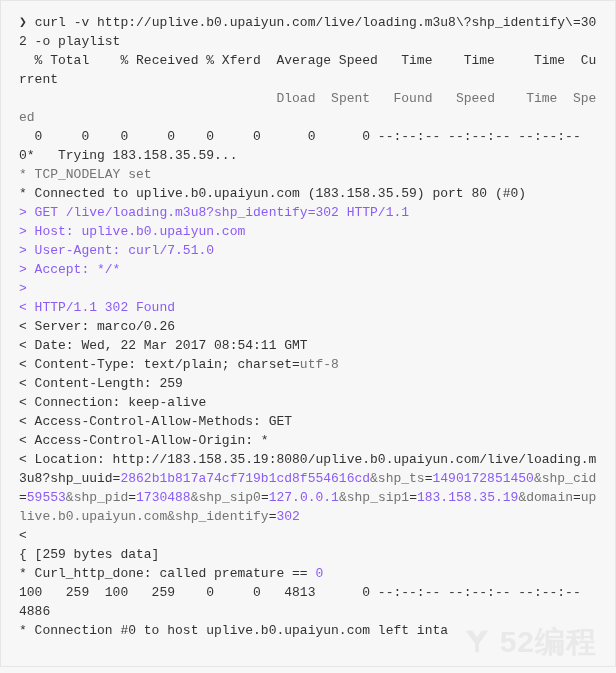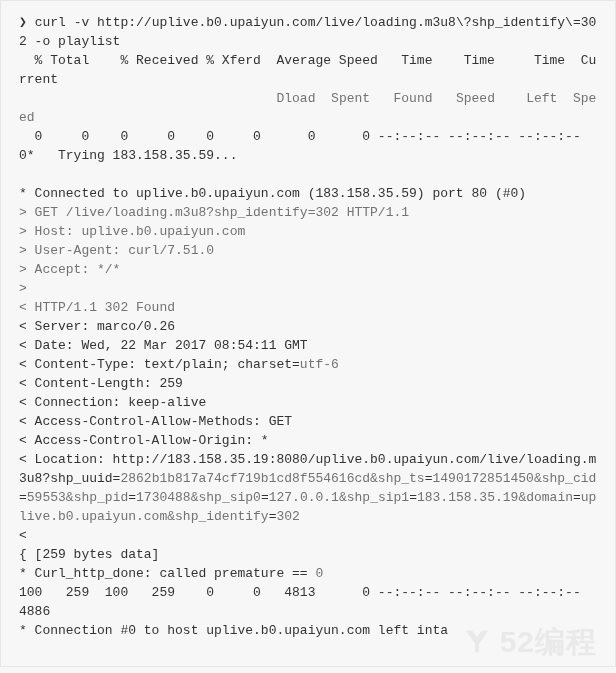--- a/index.html
+++ b/index.html
@@ -1,48 +1,48 @@
 <!DOCTYPE html>
 <html><head>
 <meta charset="utf-8">
 <style>
   html,body{margin:0;padding:0}
   body{background:#f7f7f7;font-family:Consolas,Menlo,Monaco,"Courier New",monospace;font-size:13px;line-height:19px;color:#333}
   .code-block{width:616px;box-sizing:border-box;padding:12px 18px 26px 18px;background:#f7f7f7;border:1px solid #e6e6e6;position:relative}
   pre{margin:0;white-space:pre-wrap;word-break:break-all;font-family:inherit;font-size:inherit;line-height:inherit}
-  .hl-red{color:#737373}
+  .hl-red{color:#8b5cf6}
   .hl-green{color:#737373}
   .watermark{
     position:absolute;right:18px;bottom:10px;
     color:rgba(230,230,230,0.85);font-size:30px;font-weight:650;
     letter-spacing:1px;pointer-events:none;user-select:none;
     font-family:Arial,sans-serif;white-space:nowrap
   }
   .wm-icon{display:inline-block;vertical-align:-4px;margin-right:6px}
   .wm-icon svg{width:34px;height:30px;fill:rgba(230,230,230,0.85)}
 </style>
 </head>
 <body>
 
 <div class="code-block">
   <pre id="code"><span>❯ curl -v http://uplive.b0.upaiyun.com/live/loading.m3u8\?shp_identify\=302 -o playlist
   % Total    % Received % Xferd  Average Speed   Time    Time     Time  Current
-</span><span>                                 </span><span class="hl-green">Dload</span><span>  </span><span class="hl-green">Spent</span><span>   </span><span class="hl-green">Found</span><span>   </span><span class="hl-green">Speed</span><span>    </span><span class="hl-green">Left</span><span>  </span><span class="hl-green">Speed</span><span>
+</span><span>                                 </span><span class="hl-green">Dload</span><span>  </span><span class="hl-green">Spent</span><span>   </span><span class="hl-green">Found</span><span>   </span><span class="hl-green">Speed</span><span>    </span><span class="hl-green">Time</span><span>  </span><span class="hl-green">Speed</span><span>
   0     0    0     0    0     0      0      0 --:--:-- --:--:-- --:--:--     0*   Trying 183.158.35.59...
-</span><span>
+</span><span class="hl-green">* TCP_NODELAY set</span><span>
 * Connected to uplive.b0.upaiyun.com (183.158.35.59) port 80 (#0)
 </span><span class="hl-red">&gt; GET /live/loading.m3u8?shp_identify=302 HTTP/1.1</span><span>
 </span><span class="hl-red">&gt; Host: uplive.b0.upaiyun.com</span><span>
 </span><span class="hl-red">&gt; User-Agent: curl/7.51.0</span><span>
 </span><span class="hl-red">&gt; Accept: */*</span><span>
 </span><span class="hl-red">&gt;</span><span>
 </span><span class="hl-red">&lt; HTTP/1.1 302 Found</span><span>
 &lt; Server: marco/0.26
 &lt; Date: Wed, 22 Mar 2017 08:54:11 GMT
-&lt; Content-Type: text/plain; charset=</span><span class="hl-green">utf-6</span><span>
+&lt; Content-Type: text/plain; charset=</span><span class="hl-green">utf-8</span><span>
 &lt; Content-Length: 259
 &lt; Connection: keep-alive
 &lt; Access-Control-Allow-Methods: GET
 &lt; Access-Control-Allow-Origin: *
 &lt; Location: http://183.158.35.19:8080/uplive.b0.upaiyun.com/live/loading.m3u8?shp_uuid=</span><span class="hl-red">2862b1b817a74cf719b1cd8f554616cd</span><span class="hl-green">&amp;shp_ts</span><span>=</span><span class="hl-red">1490172851450</span><span class="hl-green">&amp;shp_cid</span><span>=</span><span class="hl-red">59553</span><span class="hl-green">&amp;shp_pid</span><span>=</span><span class="hl-red">1730488</span><span class="hl-green">&amp;shp_sip0</span><span>=</span><span class="hl-red">127.0.0.1</span><span class="hl-green">&amp;shp_sip1</span><span>=</span><span class="hl-red">183.158.35.19</span><span class="hl-green">&amp;domain</span><span>=</span><span class="hl-green">uplive.b0.upaiyun.com</span><span class="hl-green">&amp;shp_identify</span><span>=</span><span class="hl-red">302</span><span>
 &lt;
 { [259 bytes data]
 * Curl_http_done: called premature == </span><span class="hl-red">0</span><span>
 100   259  100   259    0     0   4813      0 --:--:-- --:--:-- --:--:--  4886
 * Connection #0 to host uplive.b0.upaiyun.com left inta</span></pre>

